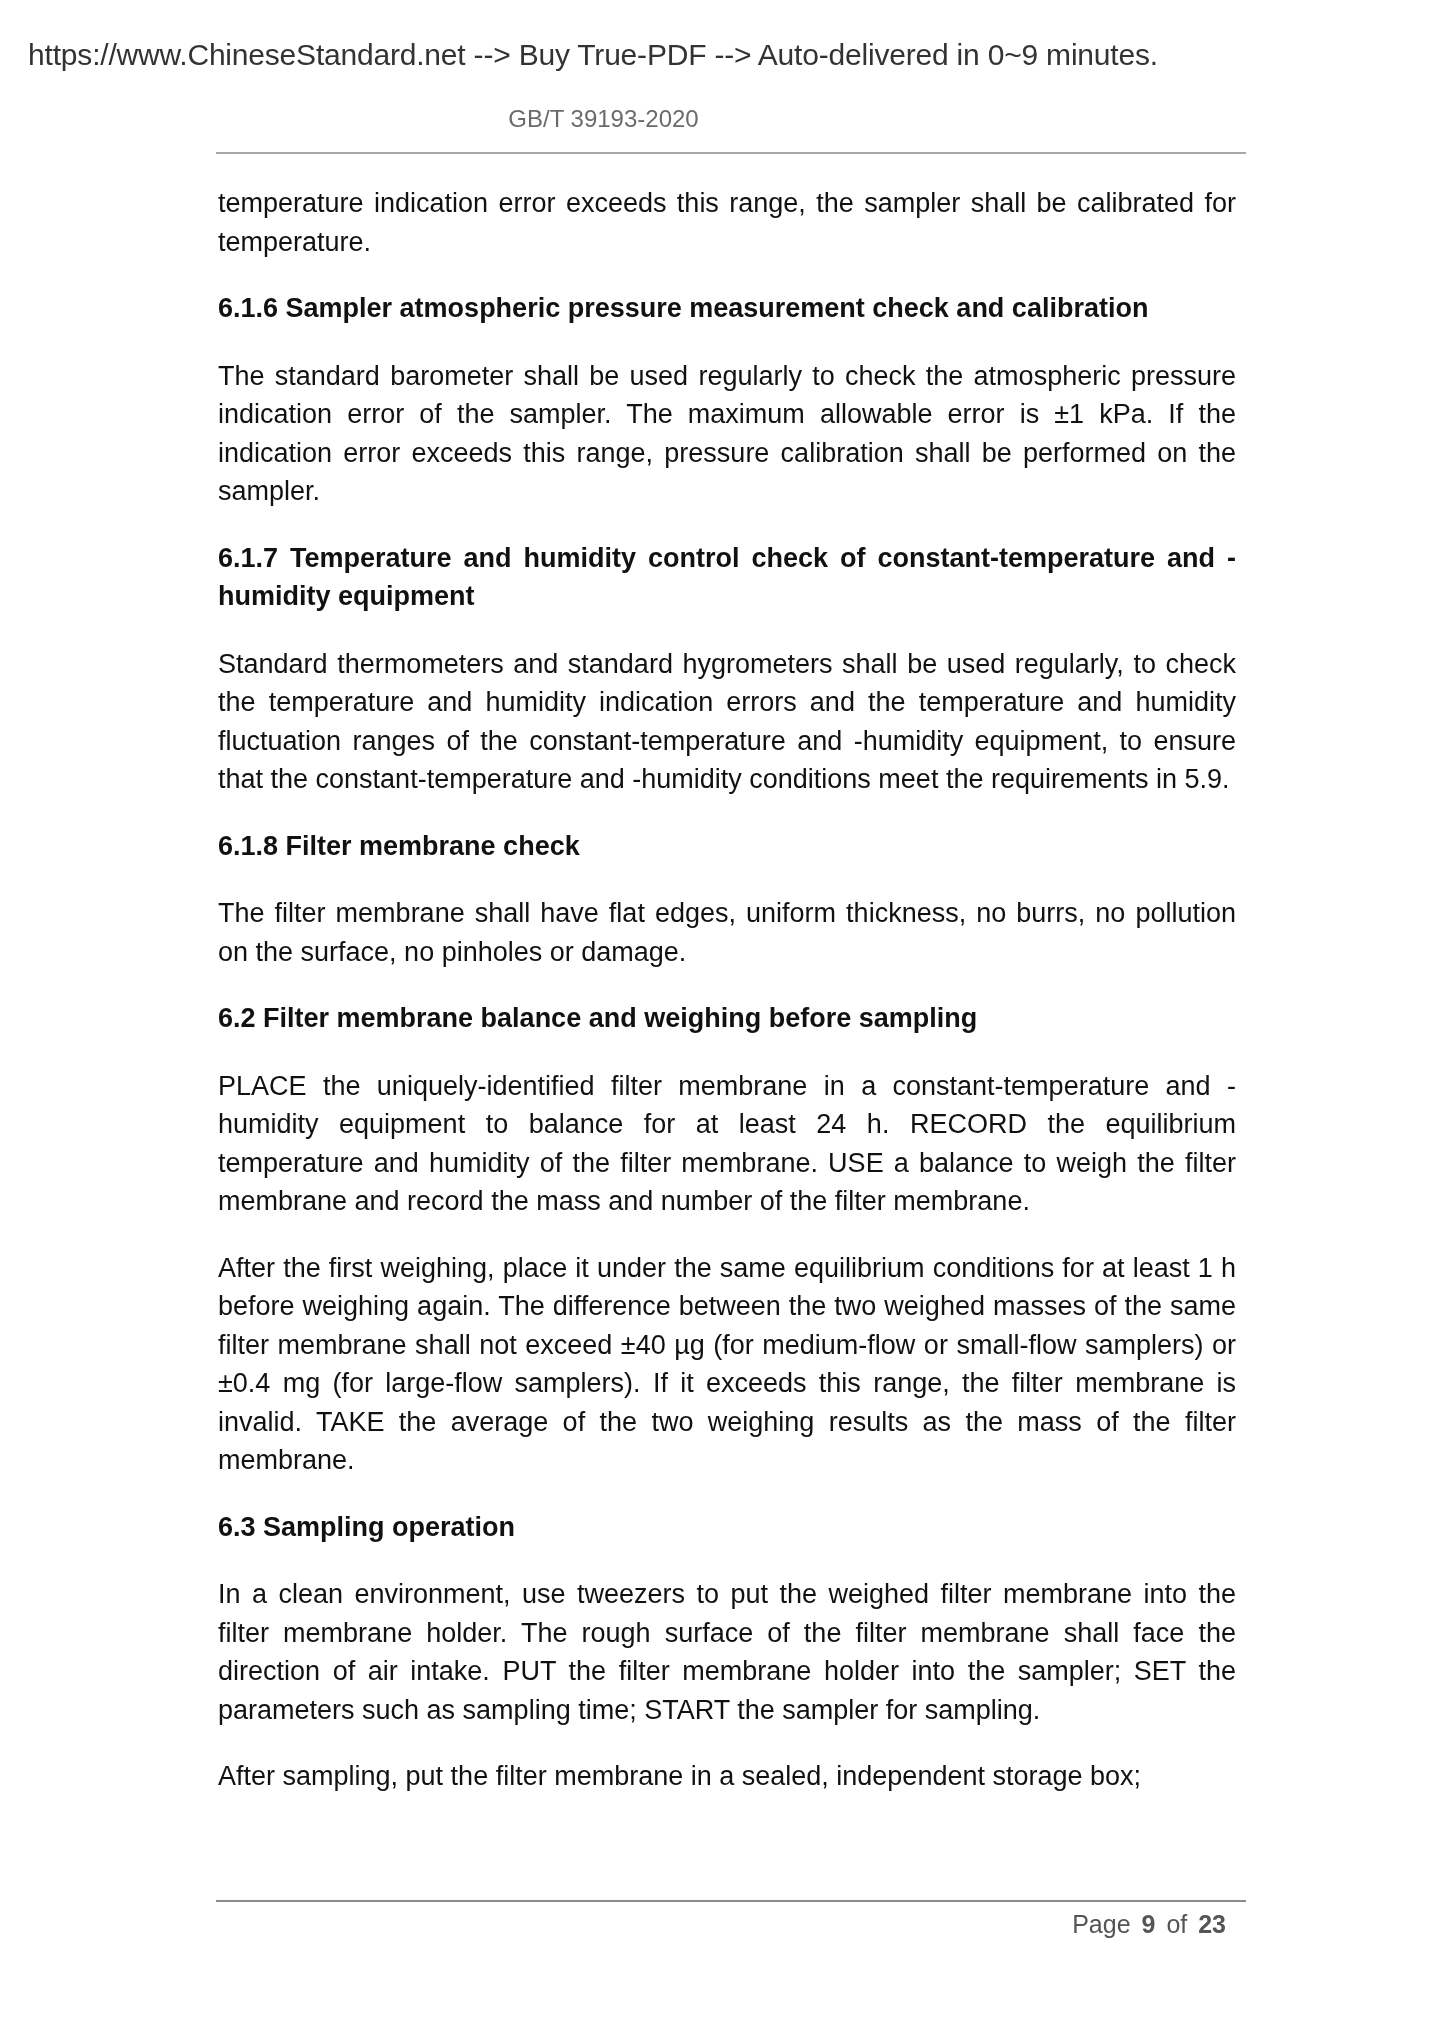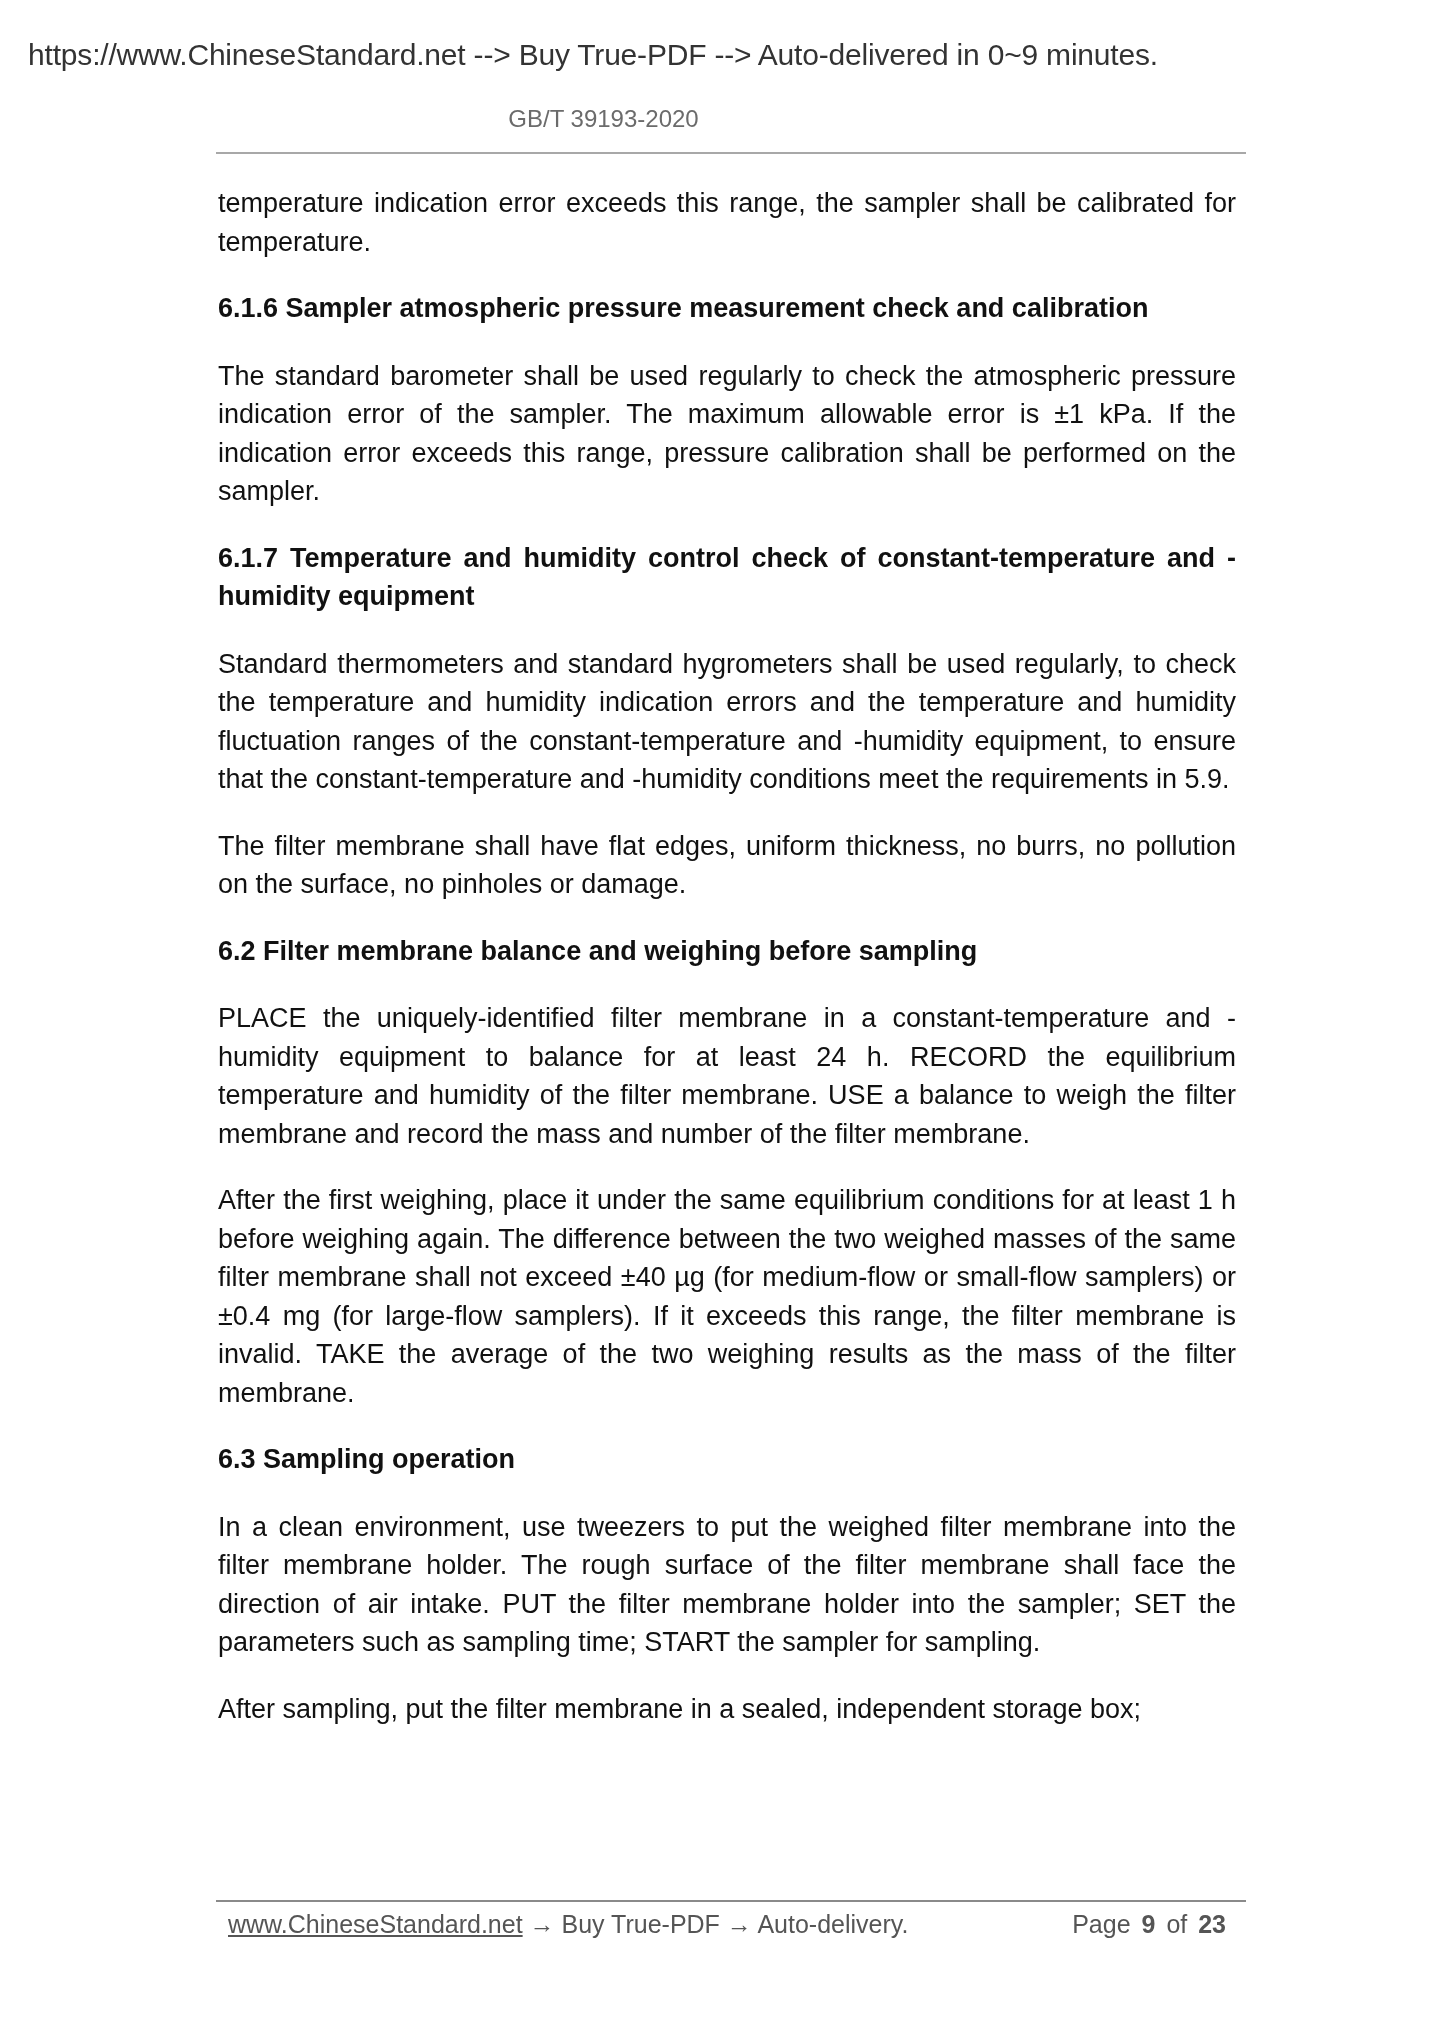--- a/index.html
+++ b/index.html
@@ -35,28 +35,28 @@
 
 <div class="content">
   <p class="gap-after-p">temperature indication error exceeds this range, the sampler shall be calibrated for temperature.</p>
 
   <h3 class="gap-after-h">6.1.6 Sampler atmospheric pressure measurement check and calibration</h3>
   <p class="gap-after-p">The standard barometer shall be used regularly to check the atmospheric pressure indication error of the sampler. The maximum allowable error is ±1 kPa. If the indication error exceeds this range, pressure calibration shall be performed on the sampler.</p>
 
   <h3 class="gap-after-h">6.1.7 Temperature and humidity control check of constant-temperature and -humidity equipment</h3>
   <p class="gap-after-p">Standard thermometers and standard hygrometers shall be used regularly, to check the temperature and humidity indication errors and the temperature and humidity fluctuation ranges of the constant-temperature and -humidity equipment, to ensure that the constant-temperature and -humidity conditions meet the requirements in 5.9.</p>
 
+  <h3 class="gap-after-h">6.1.8 Filter membrane check</h3>
   <p class="gap-after-p">The filter membrane shall have flat edges, uniform thickness, no burrs, no pollution on the surface, no pinholes or damage.</p>
 
   <h3 class="gap-after-h">6.2 Filter membrane balance and weighing before sampling</h3>
   <p class="gap-after-p">PLACE the uniquely-identified filter membrane in a constant-temperature and -humidity equipment to balance for at least 24 h. RECORD the equilibrium temperature and humidity of the filter membrane. USE a balance to weigh the filter membrane and record the mass and number of the filter membrane.</p>
   <p class="gap-after-p">After the first weighing, place it under the same equilibrium conditions for at least 1 h before weighing again. The difference between the two weighed masses of the same filter membrane shall not exceed ±40 µg (for medium-flow or small-flow samplers) or ±0.4 mg (for large-flow samplers). If it exceeds this range, the filter membrane is invalid. TAKE the average of the two weighing results as the mass of the filter membrane.</p>
 
   <h3 class="gap-after-h">6.3 Sampling operation</h3>
   <p class="gap-after-p">In a clean environment, use tweezers to put the weighed filter membrane into the filter membrane holder. The rough surface of the filter membrane shall face the direction of air intake. PUT the filter membrane holder into the sampler; SET the parameters such as sampling time; START the sampler for sampling.</p>
   <p>After sampling, put the filter membrane in a sealed, independent storage box;</p>
 </div>
 
 <div class="rule-bottom"></div>
 <div class="footer">
-  <span class="left"><span class="link">www.ChineseStandard.net</span><span> → Buy True-PDF → Auto-delivery.</span></span>
   <span class="right"><span>Page</span> <b>9</b> <span>of</span> <b>23</b></span>
 </div>
 
 </body></html>

